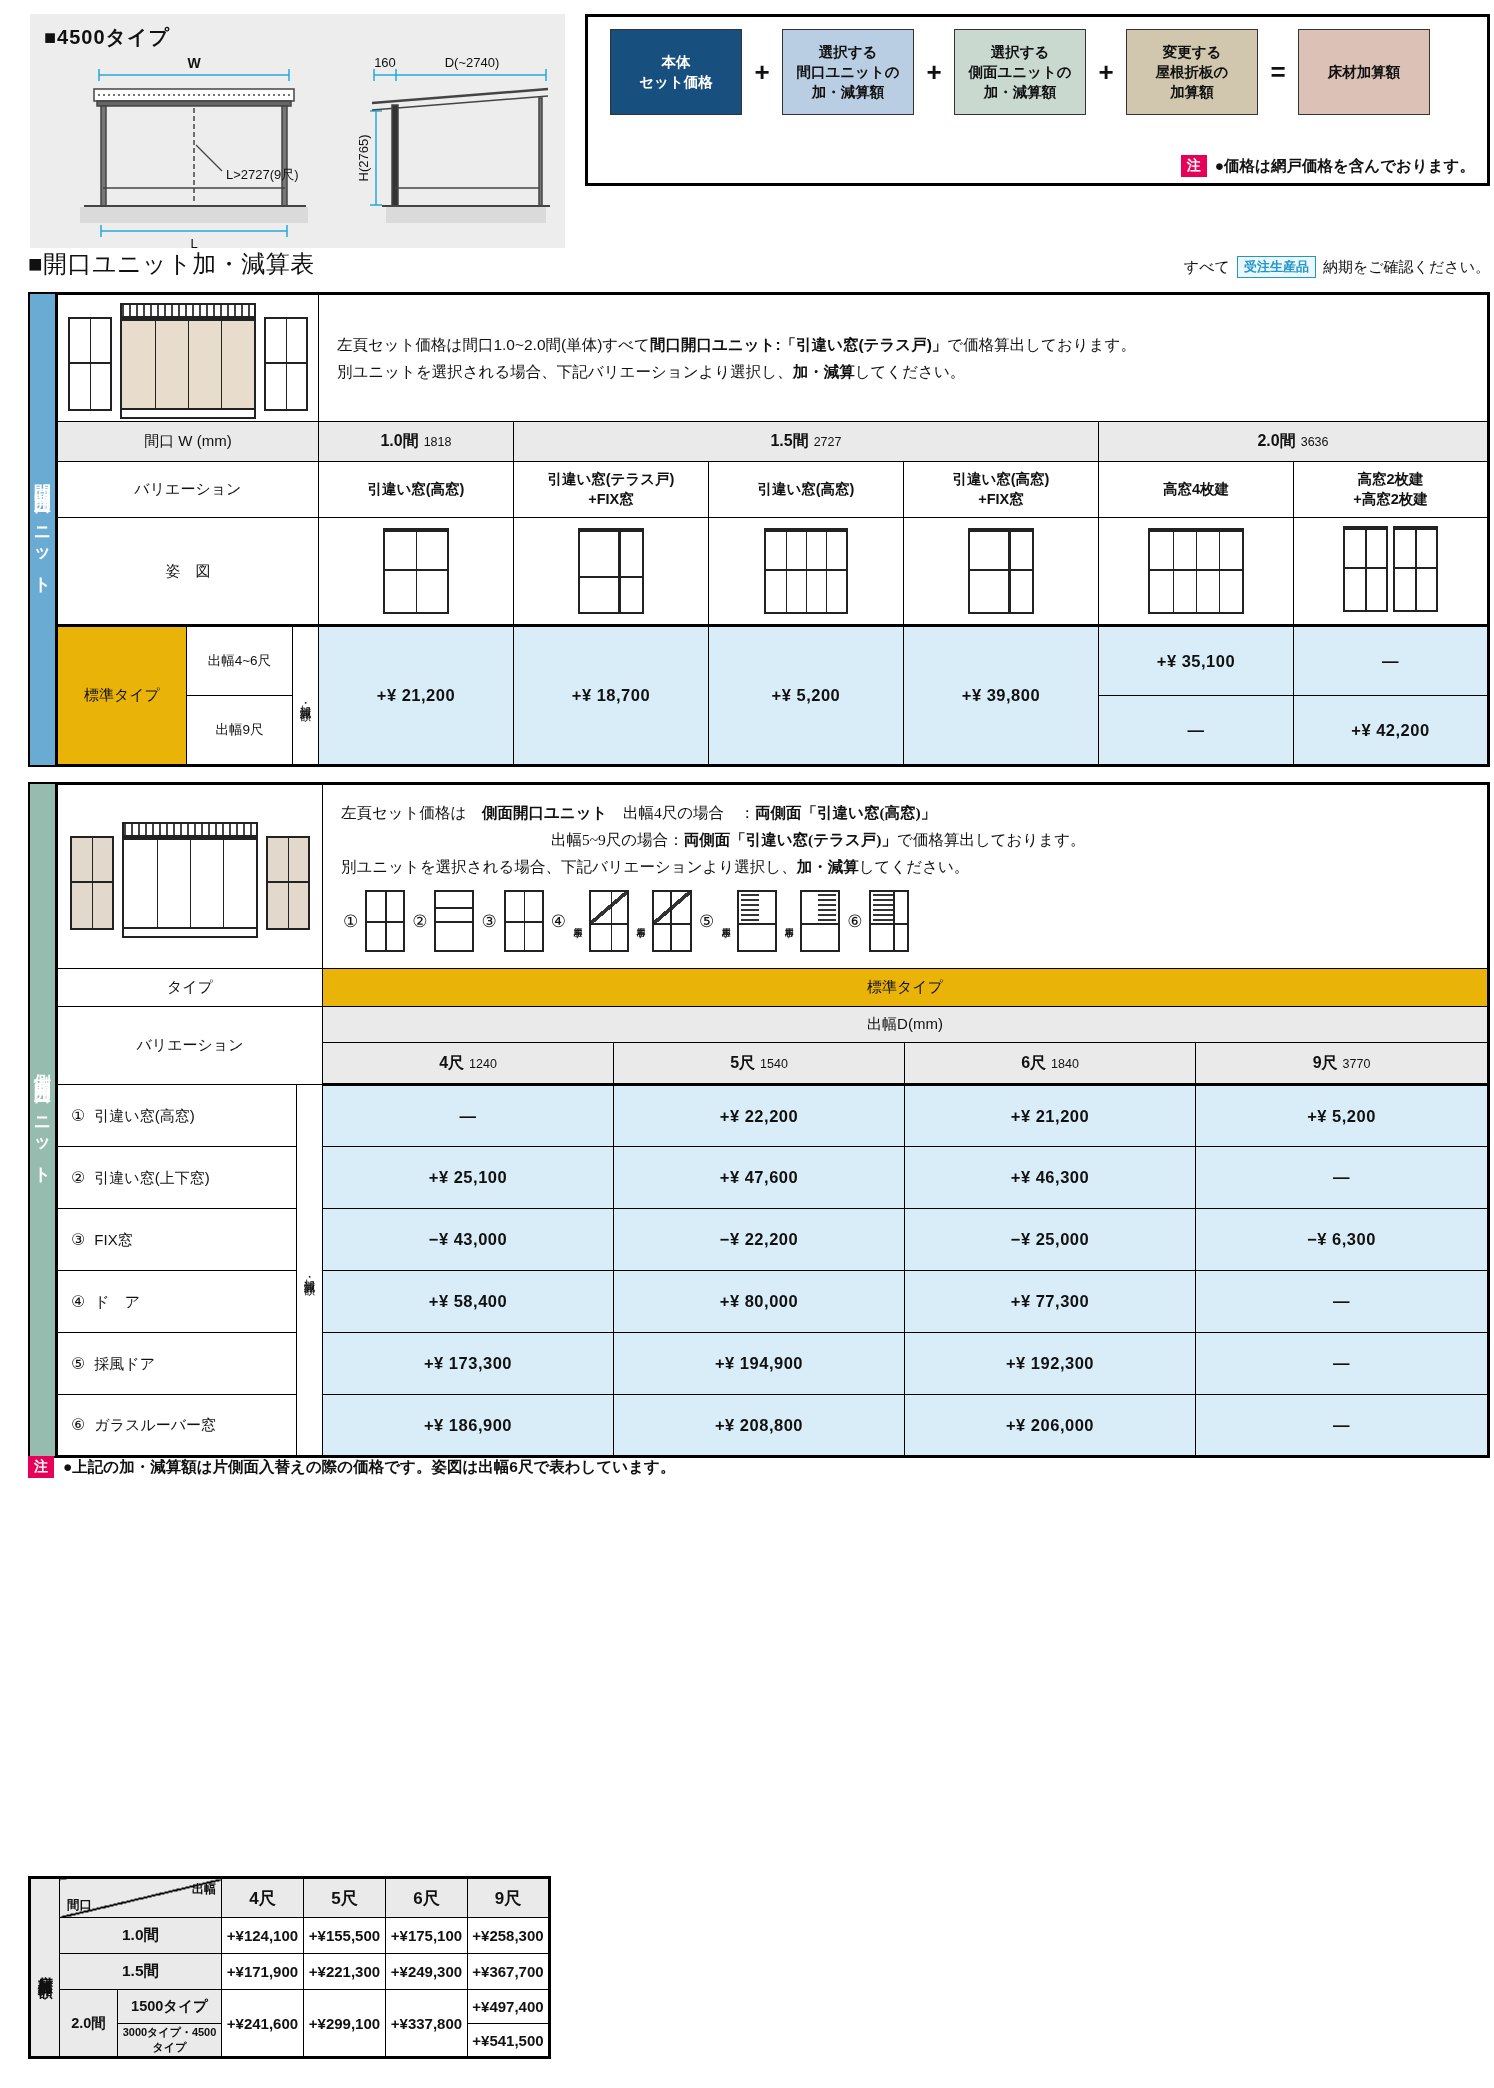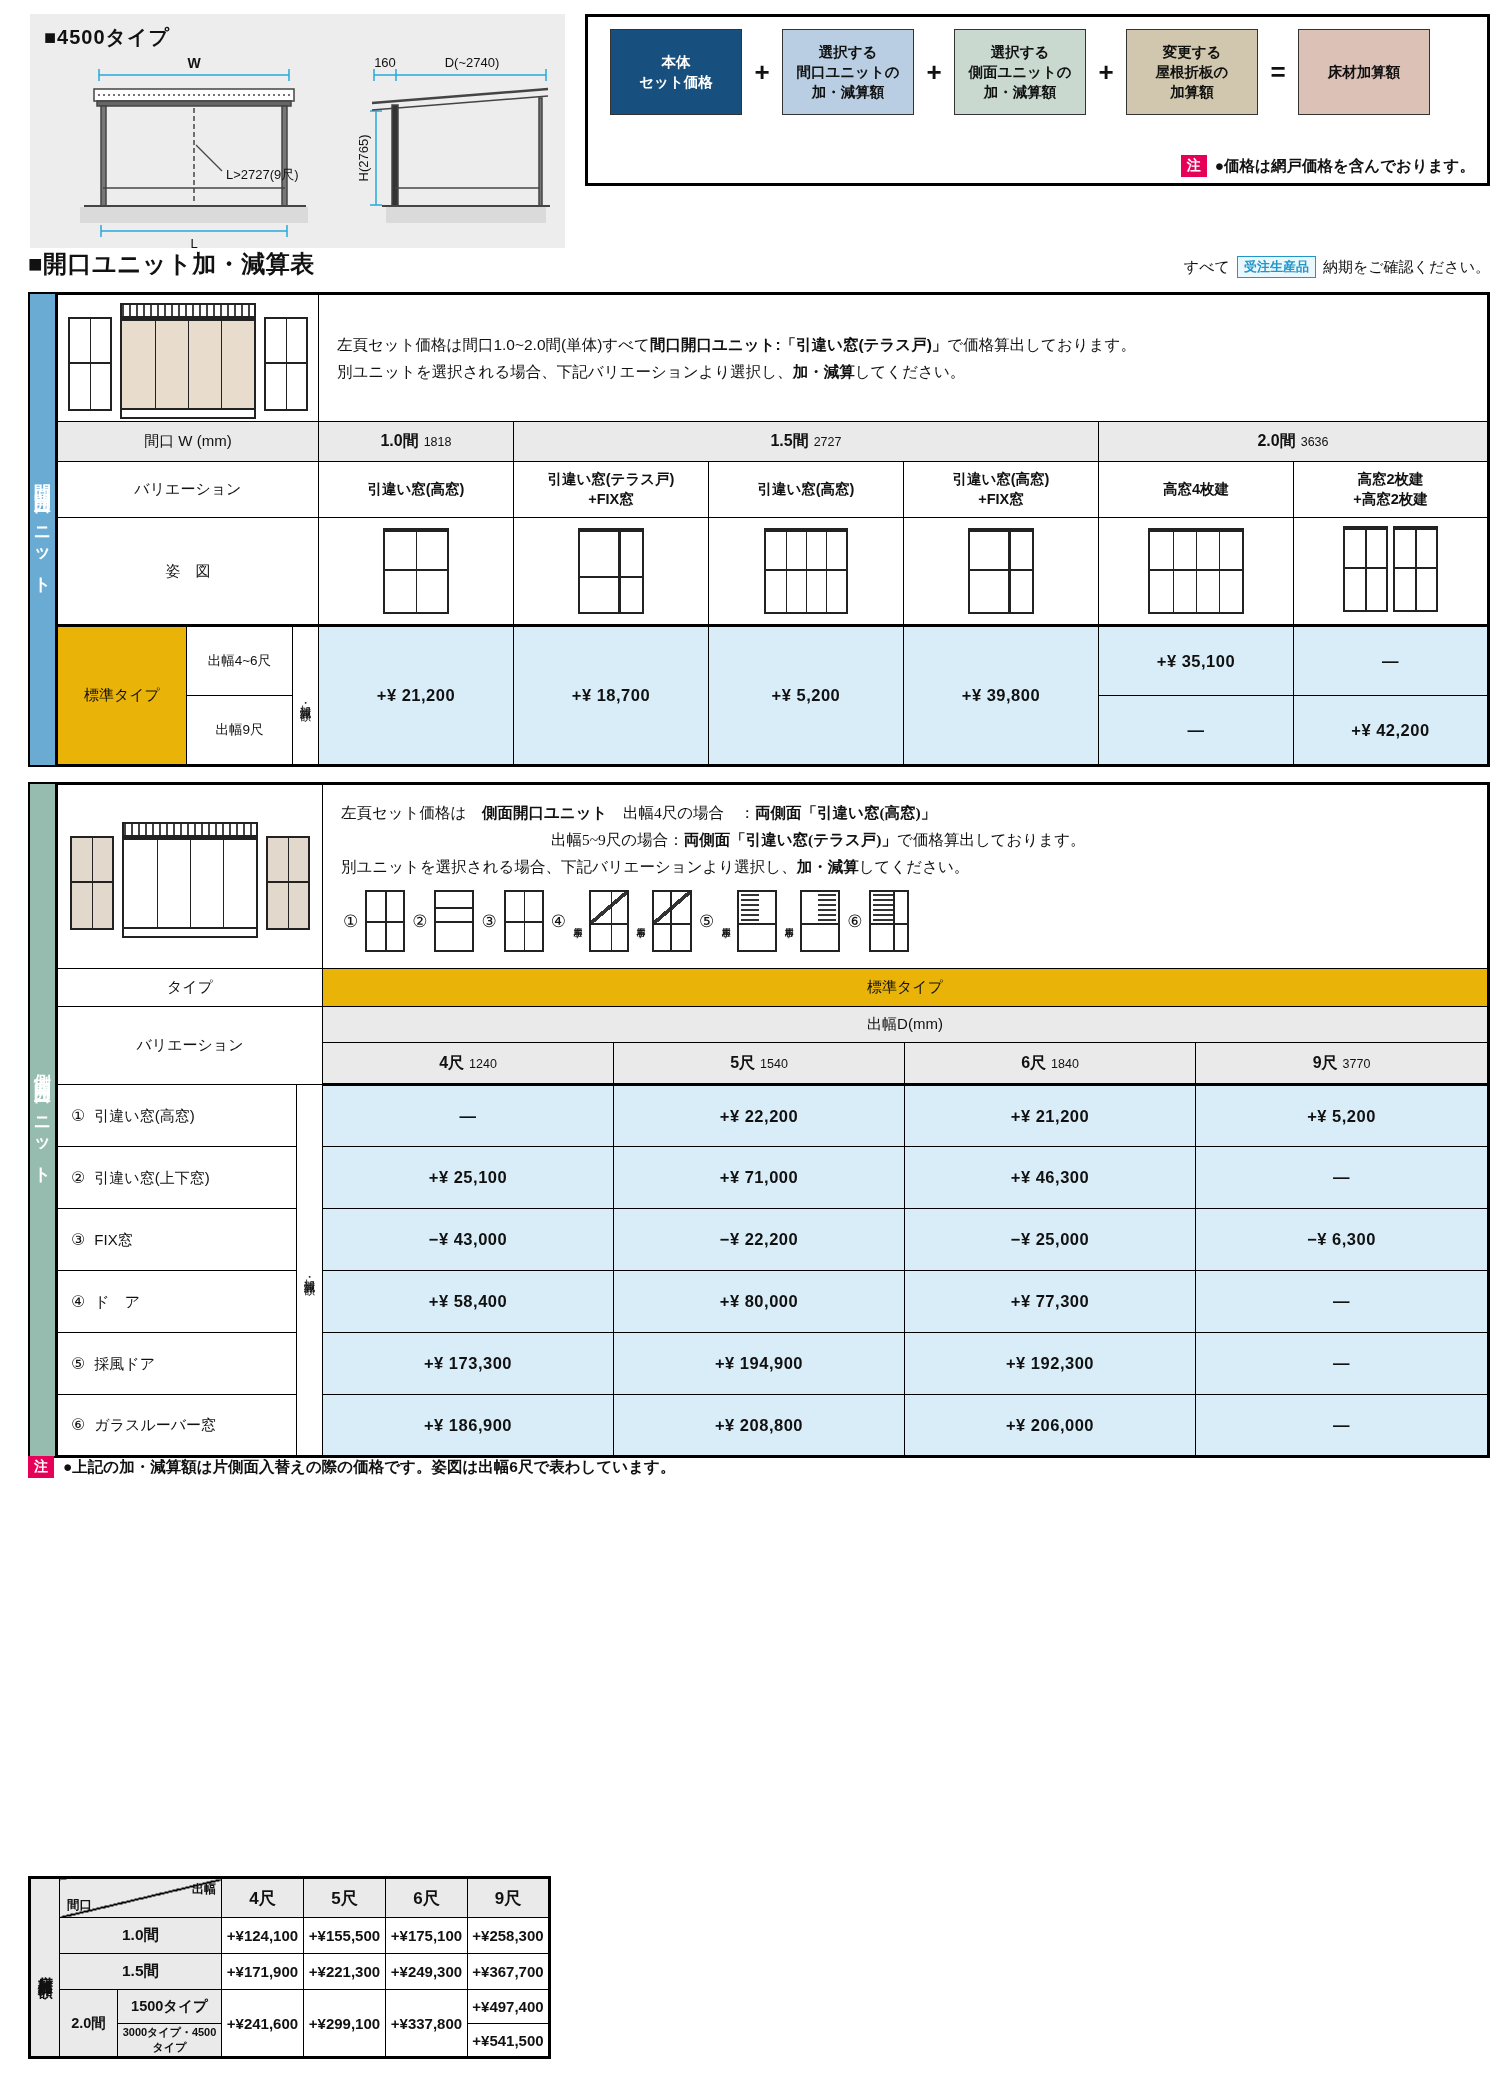--- a/index.html
+++ b/index.html
@@ -23,21 +23,21 @@
   .fbox-green { background:#c9d9d0; }
   .fbox-tan   { background:#d0c7ae; }
   .fbox-pink  { background:#dcc1b7; }
   .fop { font-size:26px; font-weight:bold; width:22px; text-align:center; }
   .formula-note { position:absolute; right:12px; bottom:6px; display:flex; align-items:center; gap:8px;
                   font-size:15.5px; font-weight:bold; }
   .note-badge { background:#e60057; color:#fff; font-size:14px; font-weight:bold; padding:2px 6px; }
 
   
   .section-heading-row { position:absolute; left:28px; top:248px; width:1462px; display:flex; justify-content:space-between; align-items:flex-end; }
-  .section-heading { font-size:24px; font-weight:bold; letter-spacing:.5px; }
+  .section-heading { font-size:24px; font-weight:normal; letter-spacing:.5px; }
   .section-right { font-size:15px; display:flex; align-items:center; gap:7px; padding-bottom:2px; }
   .order-badge { color:#2196c9; border:1.5px solid #2196c9; background:#eaf7fd; font-size:13px; font-weight:bold; padding:1px 6px; }
 
   
   .unit-block { position:absolute; left:28px; width:1462px; display:flex; align-items:stretch; }
   .side-bar { width:30px; border:2px solid #000; border-right:none; display:flex; align-items:center; justify-content:center; }
   .bar-blue { background:#6aabd4; }
   .bar-teal { background:#95bcae; }
   .vtext { writing-mode:vertical-rl; text-orientation:upright; color:#fff; font-weight:bold; font-size:17px; letter-spacing:5px; }
   .unit-table { border-collapse:collapse; table-layout:fixed; width:1432px; background:#fff; border:3px solid #000; }
@@ -411,21 +411,21 @@
           <td class="row-label"><span class="circ">①</span><span>引違い窓(高窓)</span></td>
           <td rowspan="6" class="kagen"><span class="vtext-sm">加・減算額</span></td>
           <td class="price blue-cell">—</td>
           <td class="price blue-cell">+¥ 22,200</td>
           <td class="price blue-cell">+¥ 21,200</td>
           <td class="price blue-cell">+¥ 5,200</td>
         </tr>
         <tr style="height:62px;">
           <td class="row-label"><span class="circ">②</span><span>引違い窓(上下窓)</span></td>
           <td class="price blue-cell">+¥ 25,100</td>
-          <td class="price blue-cell">+¥ 71,000</td>
+          <td class="price blue-cell">+¥ 47,600</td>
           <td class="price blue-cell">+¥ 46,300</td>
           <td class="price blue-cell">—</td>
         </tr>
         <tr style="height:62px;">
           <td class="row-label"><span class="circ">③</span><span>FIX窓</span></td>
           <td class="price blue-cell">−¥ 43,000</td>
           <td class="price blue-cell">−¥ 22,200</td>
           <td class="price blue-cell">−¥ 25,000</td>
           <td class="price blue-cell">−¥ 6,300</td>
         </tr>

